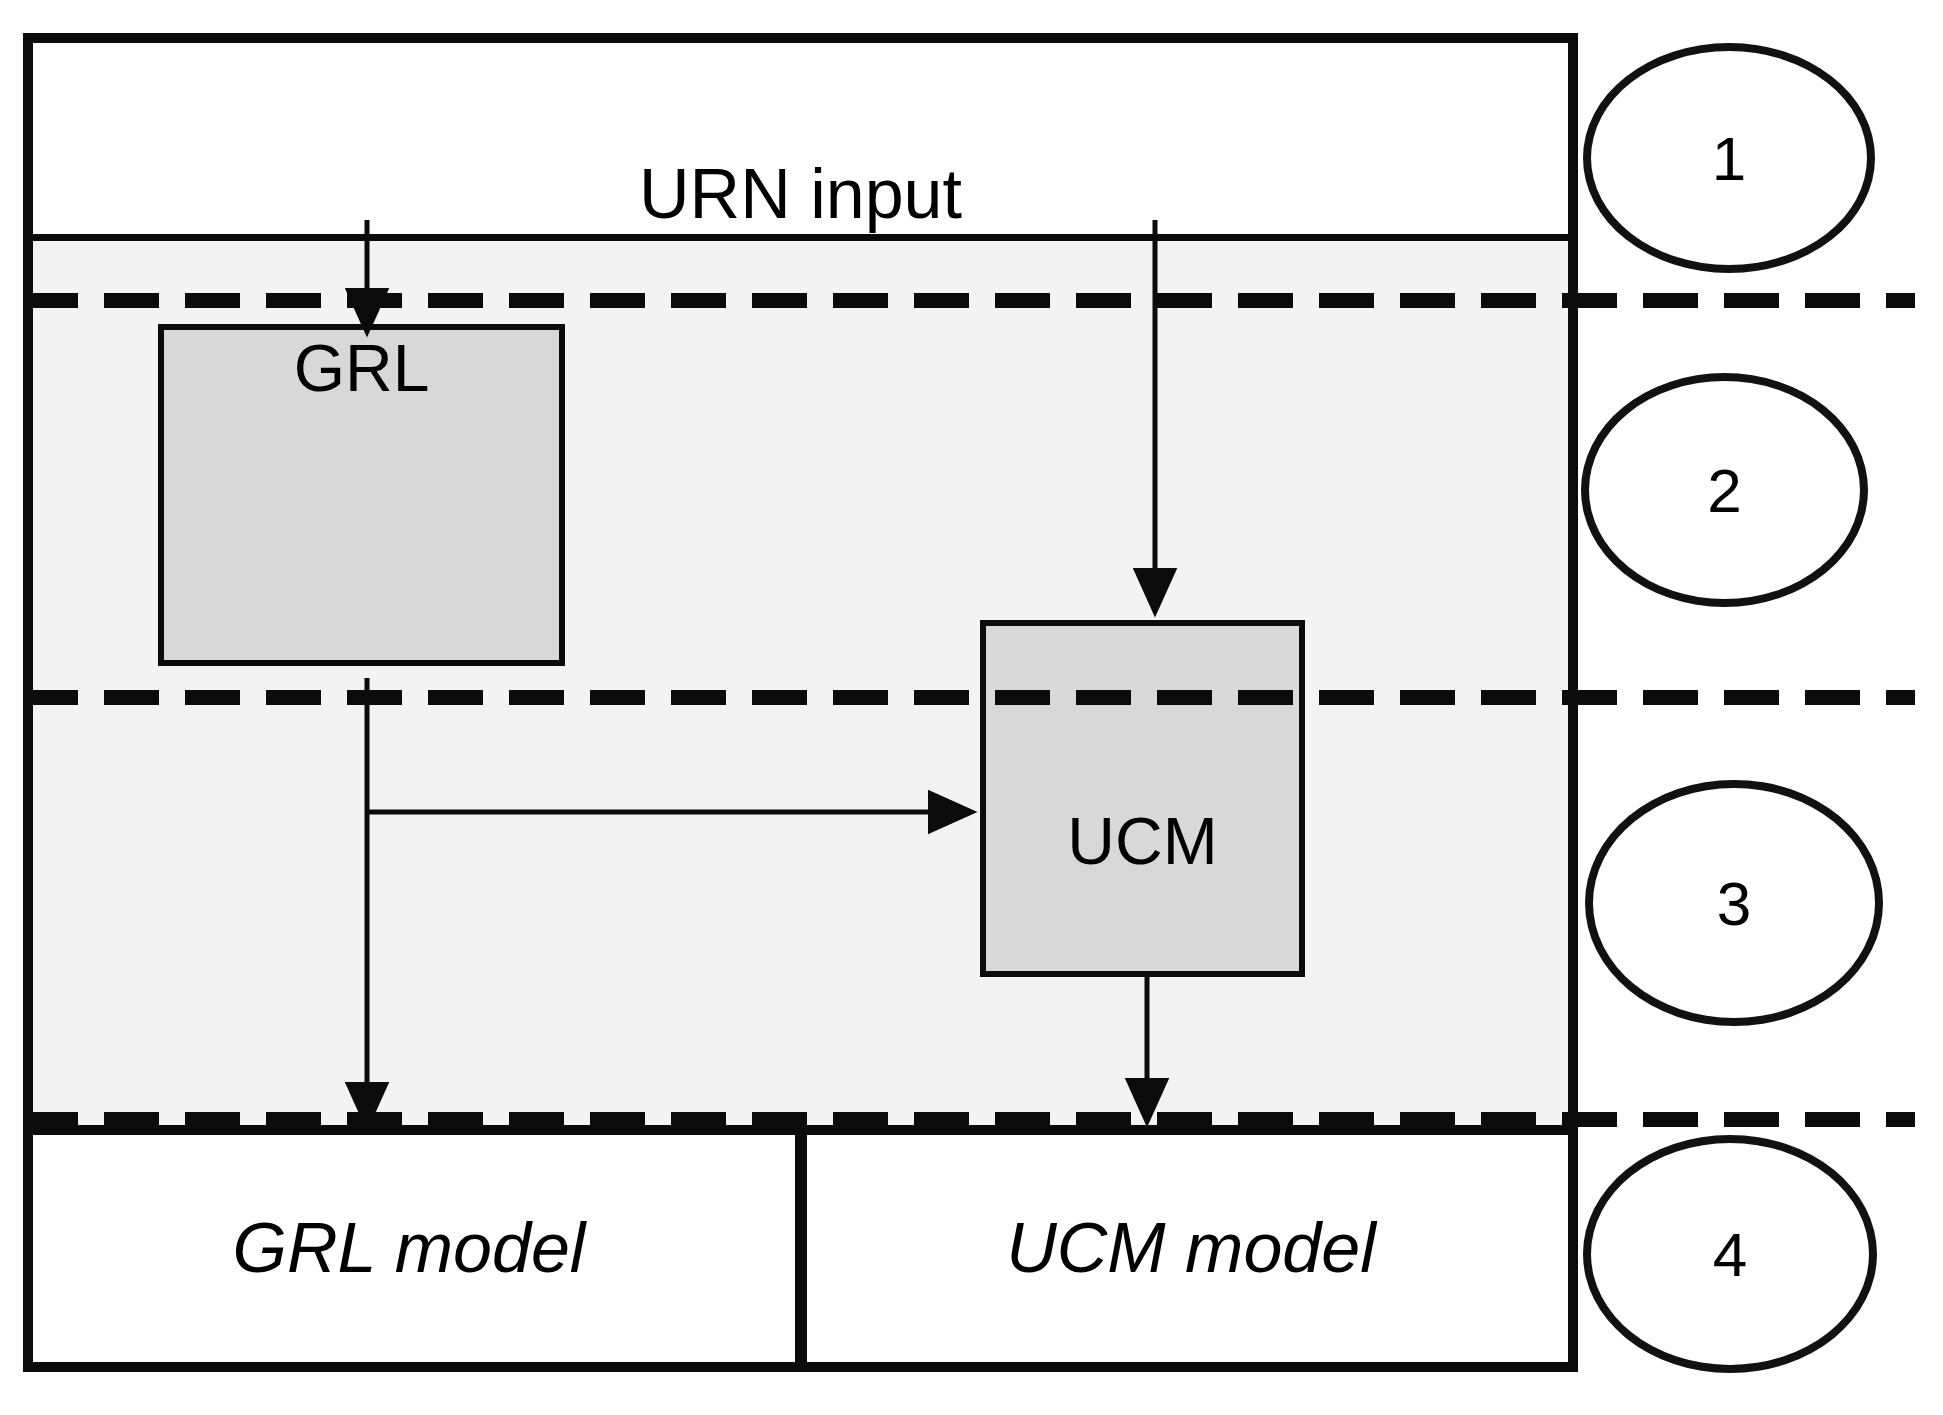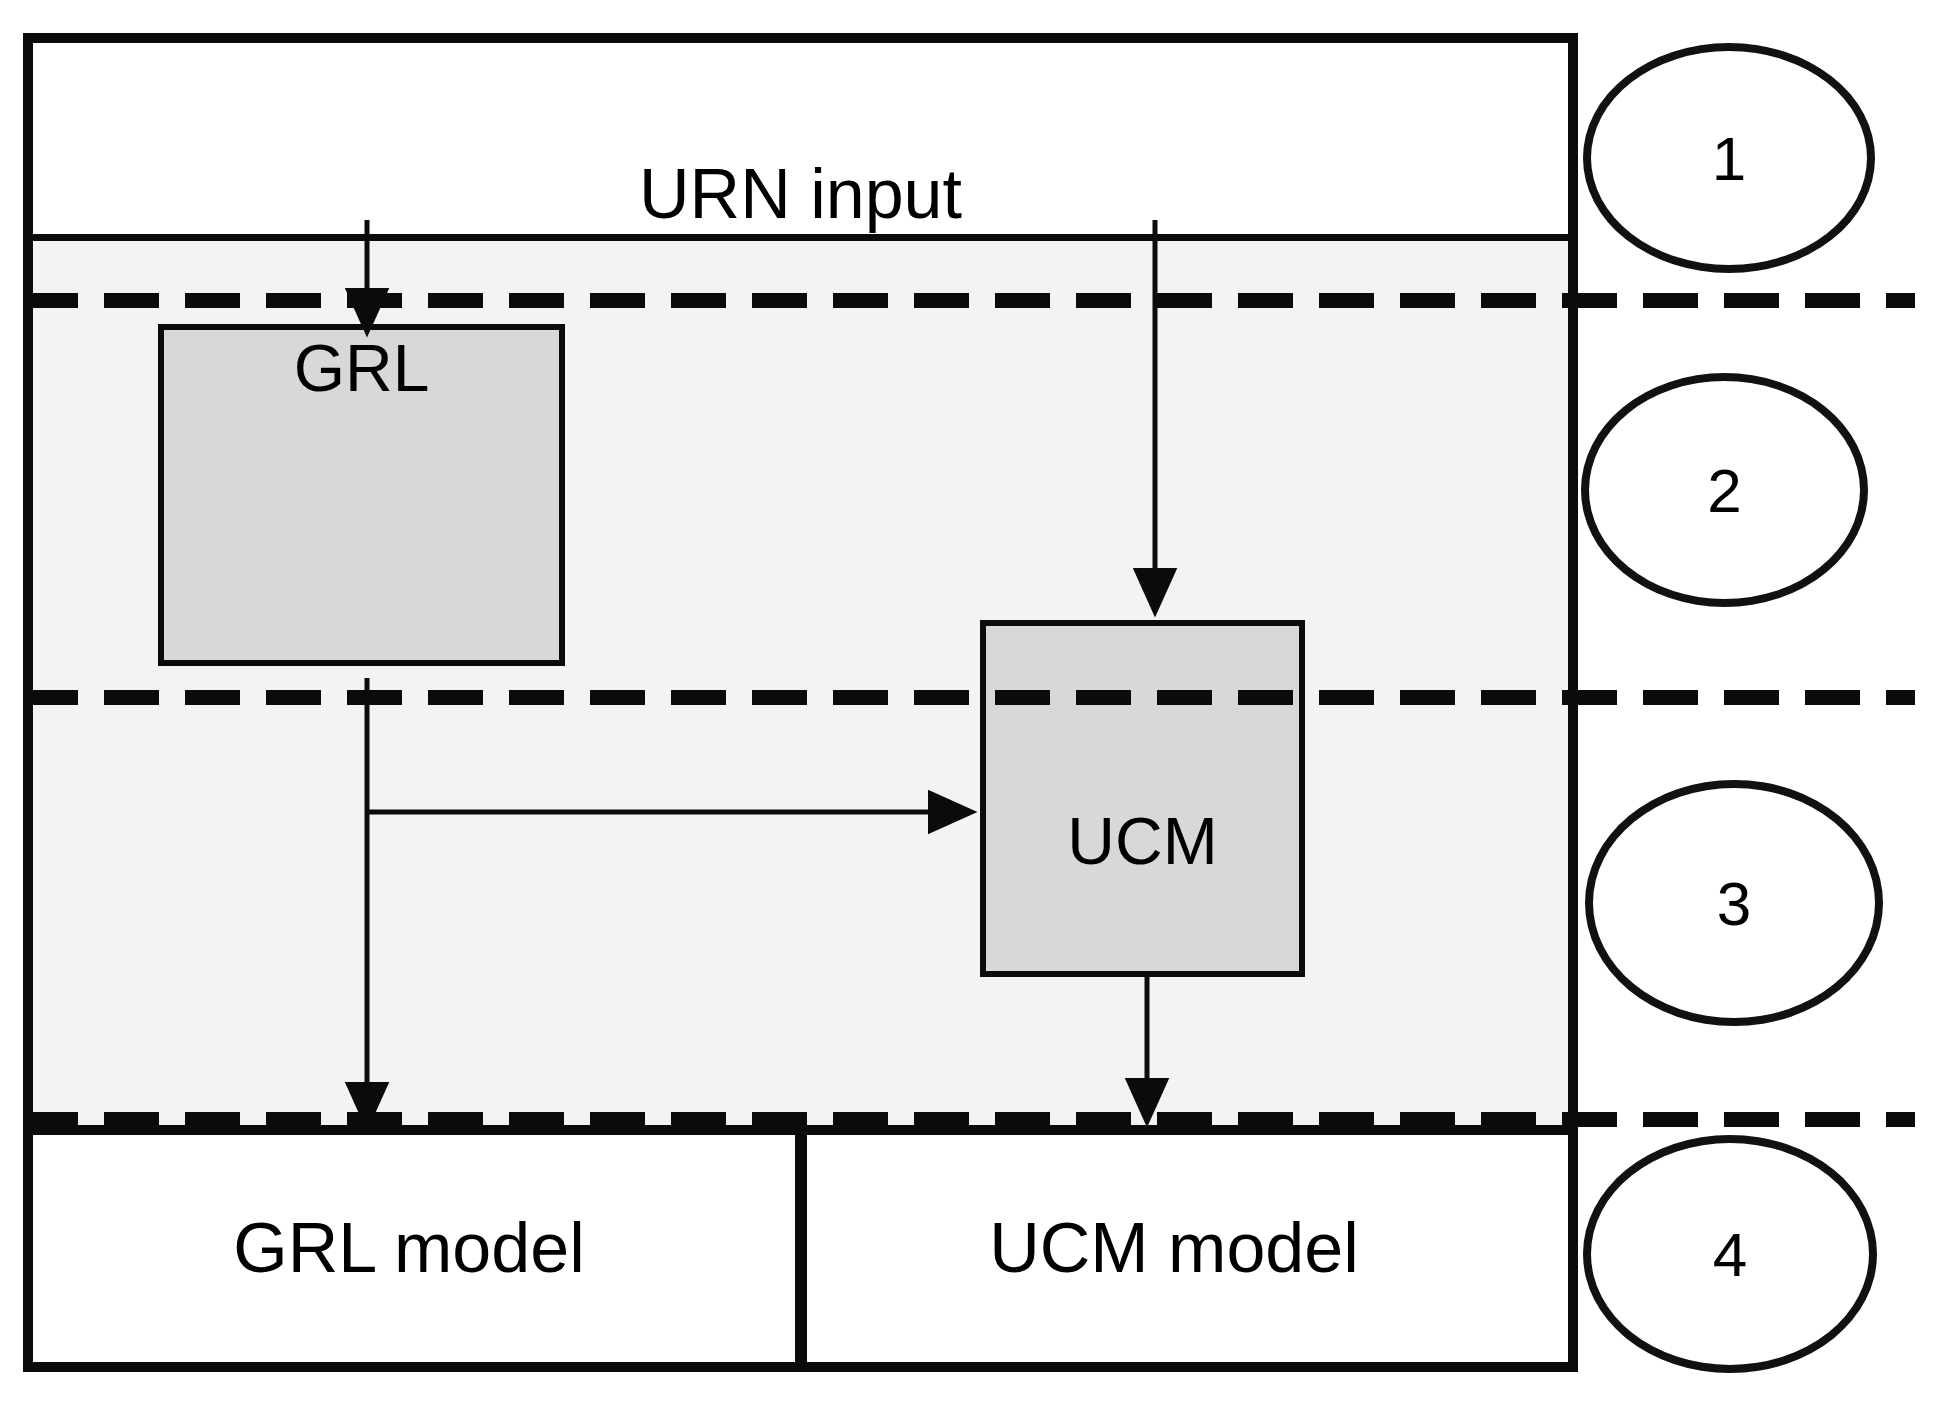--- a/index.html
+++ b/index.html
@@ -77,24 +77,25 @@
   }
   .model-divider {
     left: 795px; top: 1125px; width: 12px; height: 245px;
     background: #0b0b0b;
     z-index: 4;
   }
   .model-label-zone {
     top: 1125px; height: 245px;
     display: flex; align-items: center; justify-content: center;
     z-index: 3;
+    font-style: italic;
   }
   .model-label-zone .label { font-size: 70px; }
   .grl-model-zone { left: 23px;  width: 772px; }
-  .ucm-model-zone { left: 807px; width: 734px; justify-content: center; }
+  .ucm-model-zone { left: 824px; width: 734px; justify-content: center; }
 
   
   .step-circle {
     border: 8px solid #111111;
     border-radius: 50%;
     background: #ffffff;
     display: flex; align-items: center; justify-content: center;
     z-index: 1;
   }
   .step-circle .label { font-size: 62px; }

